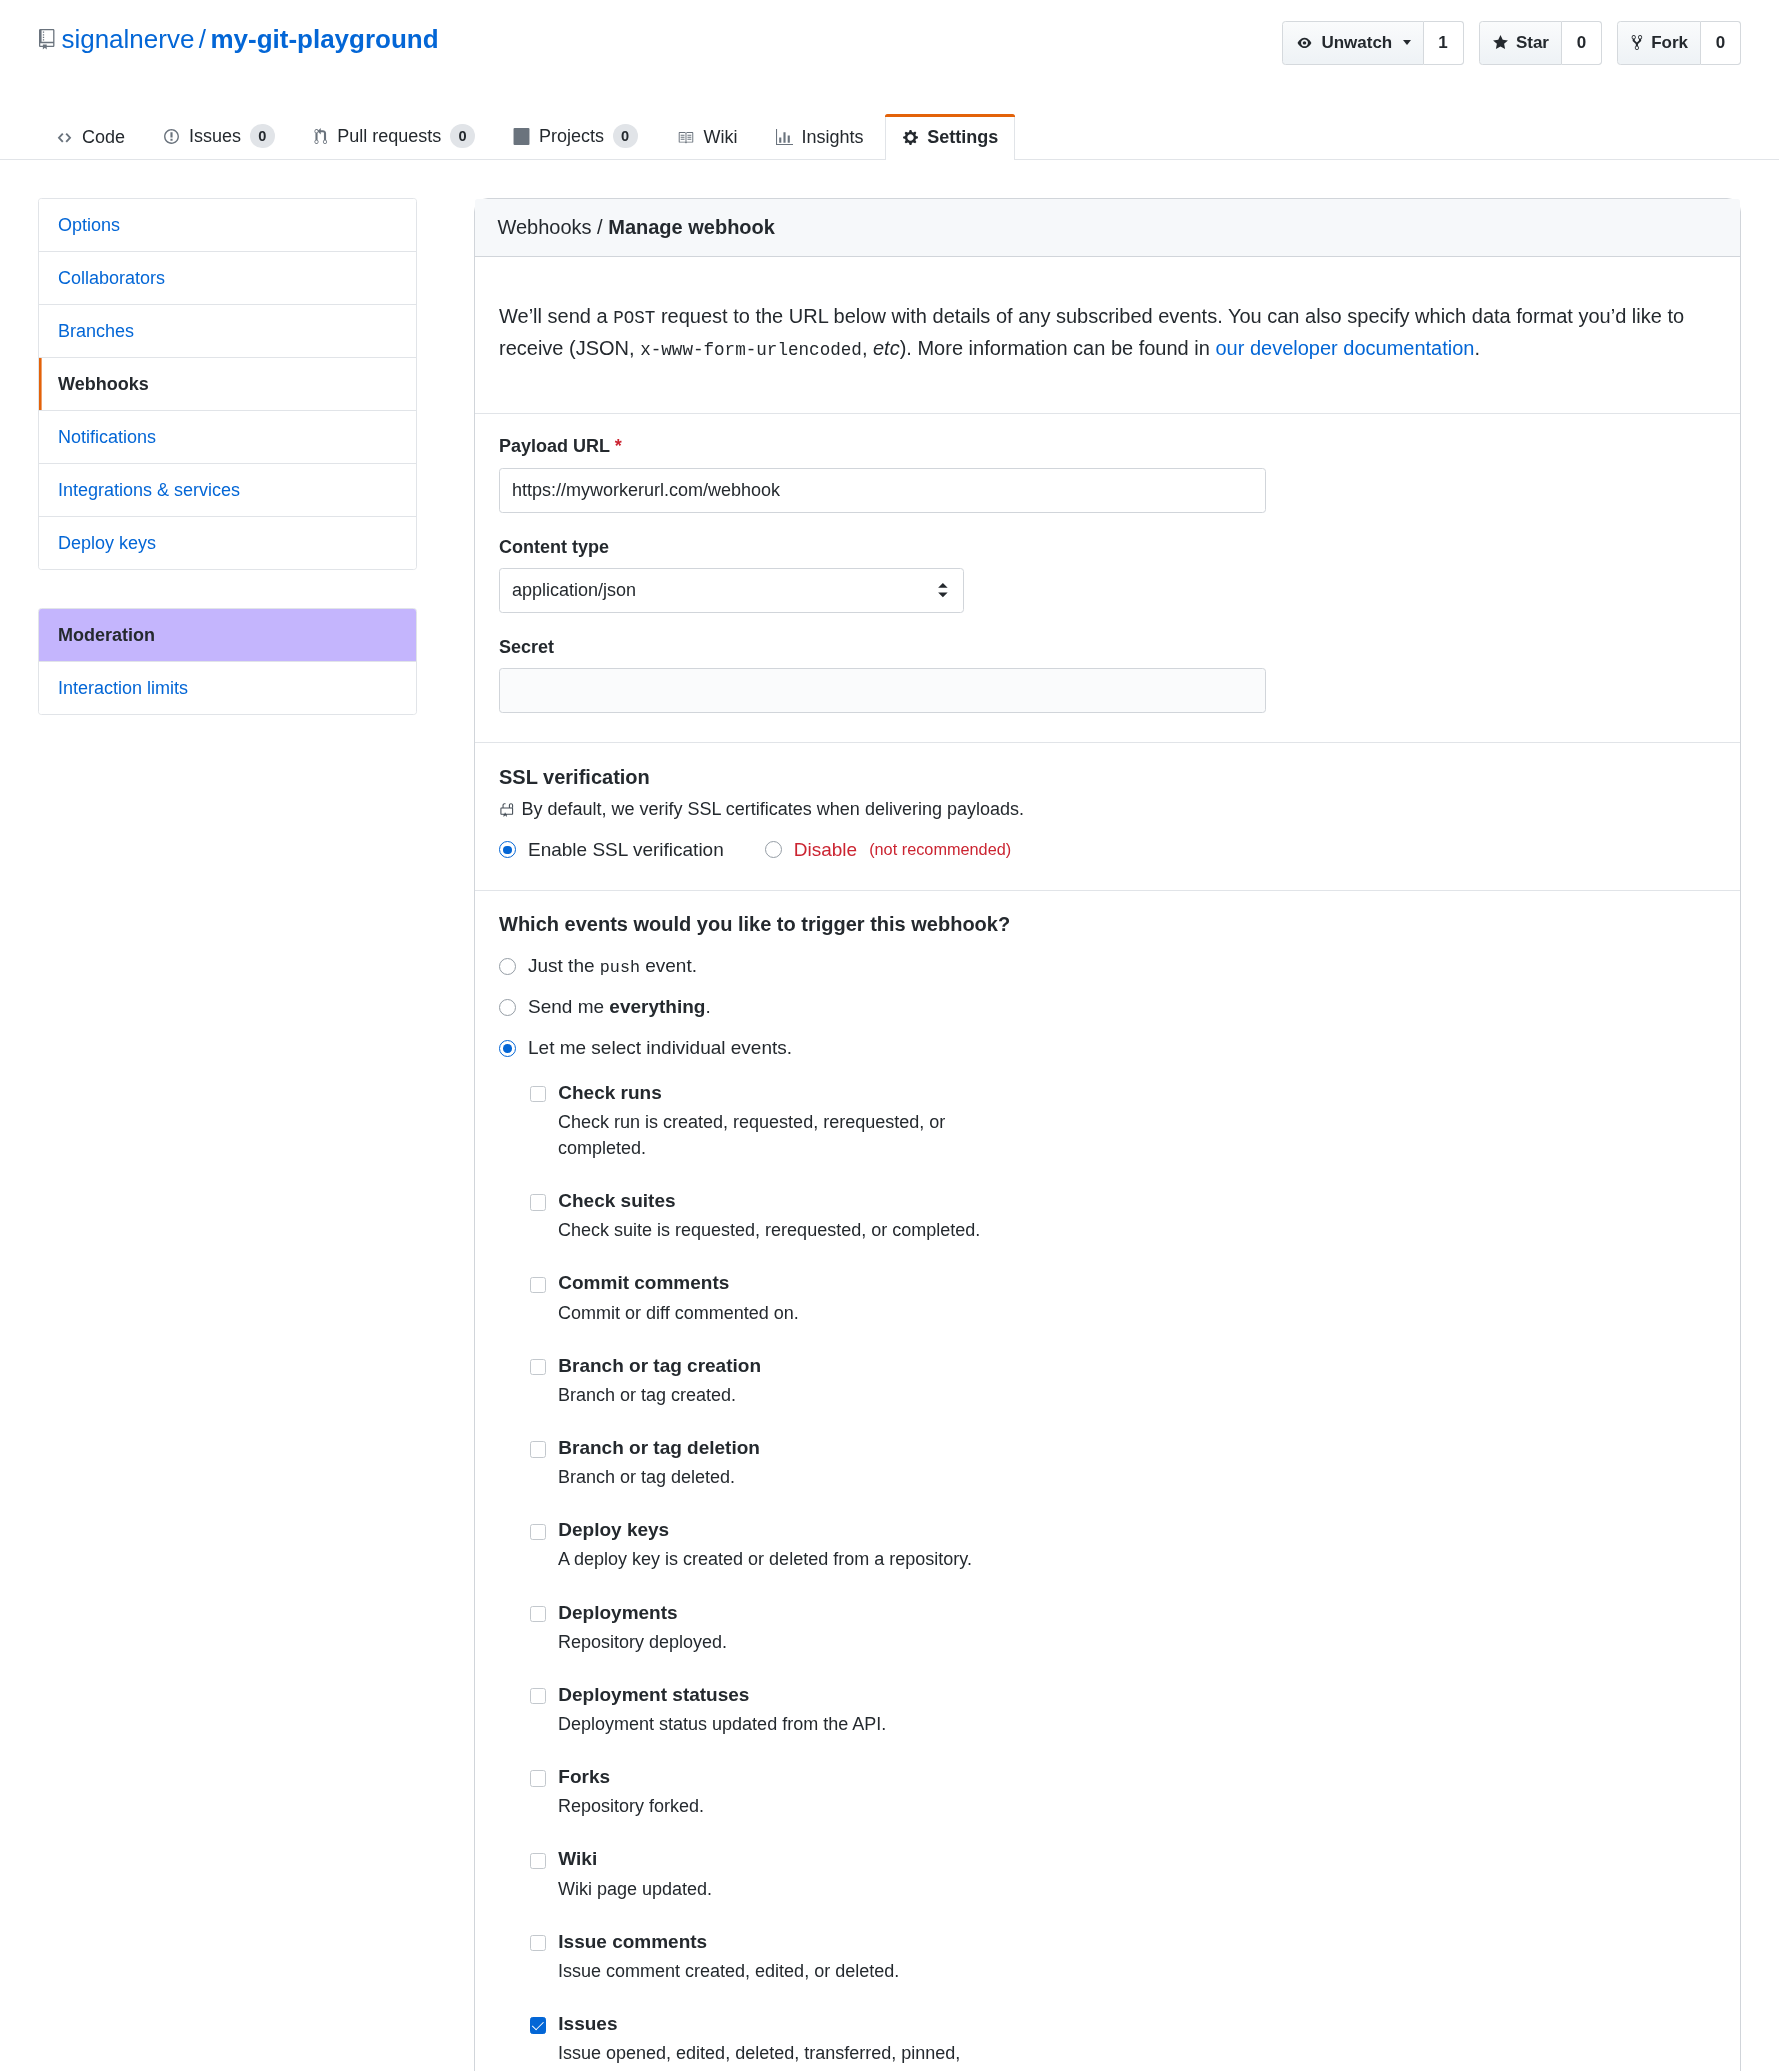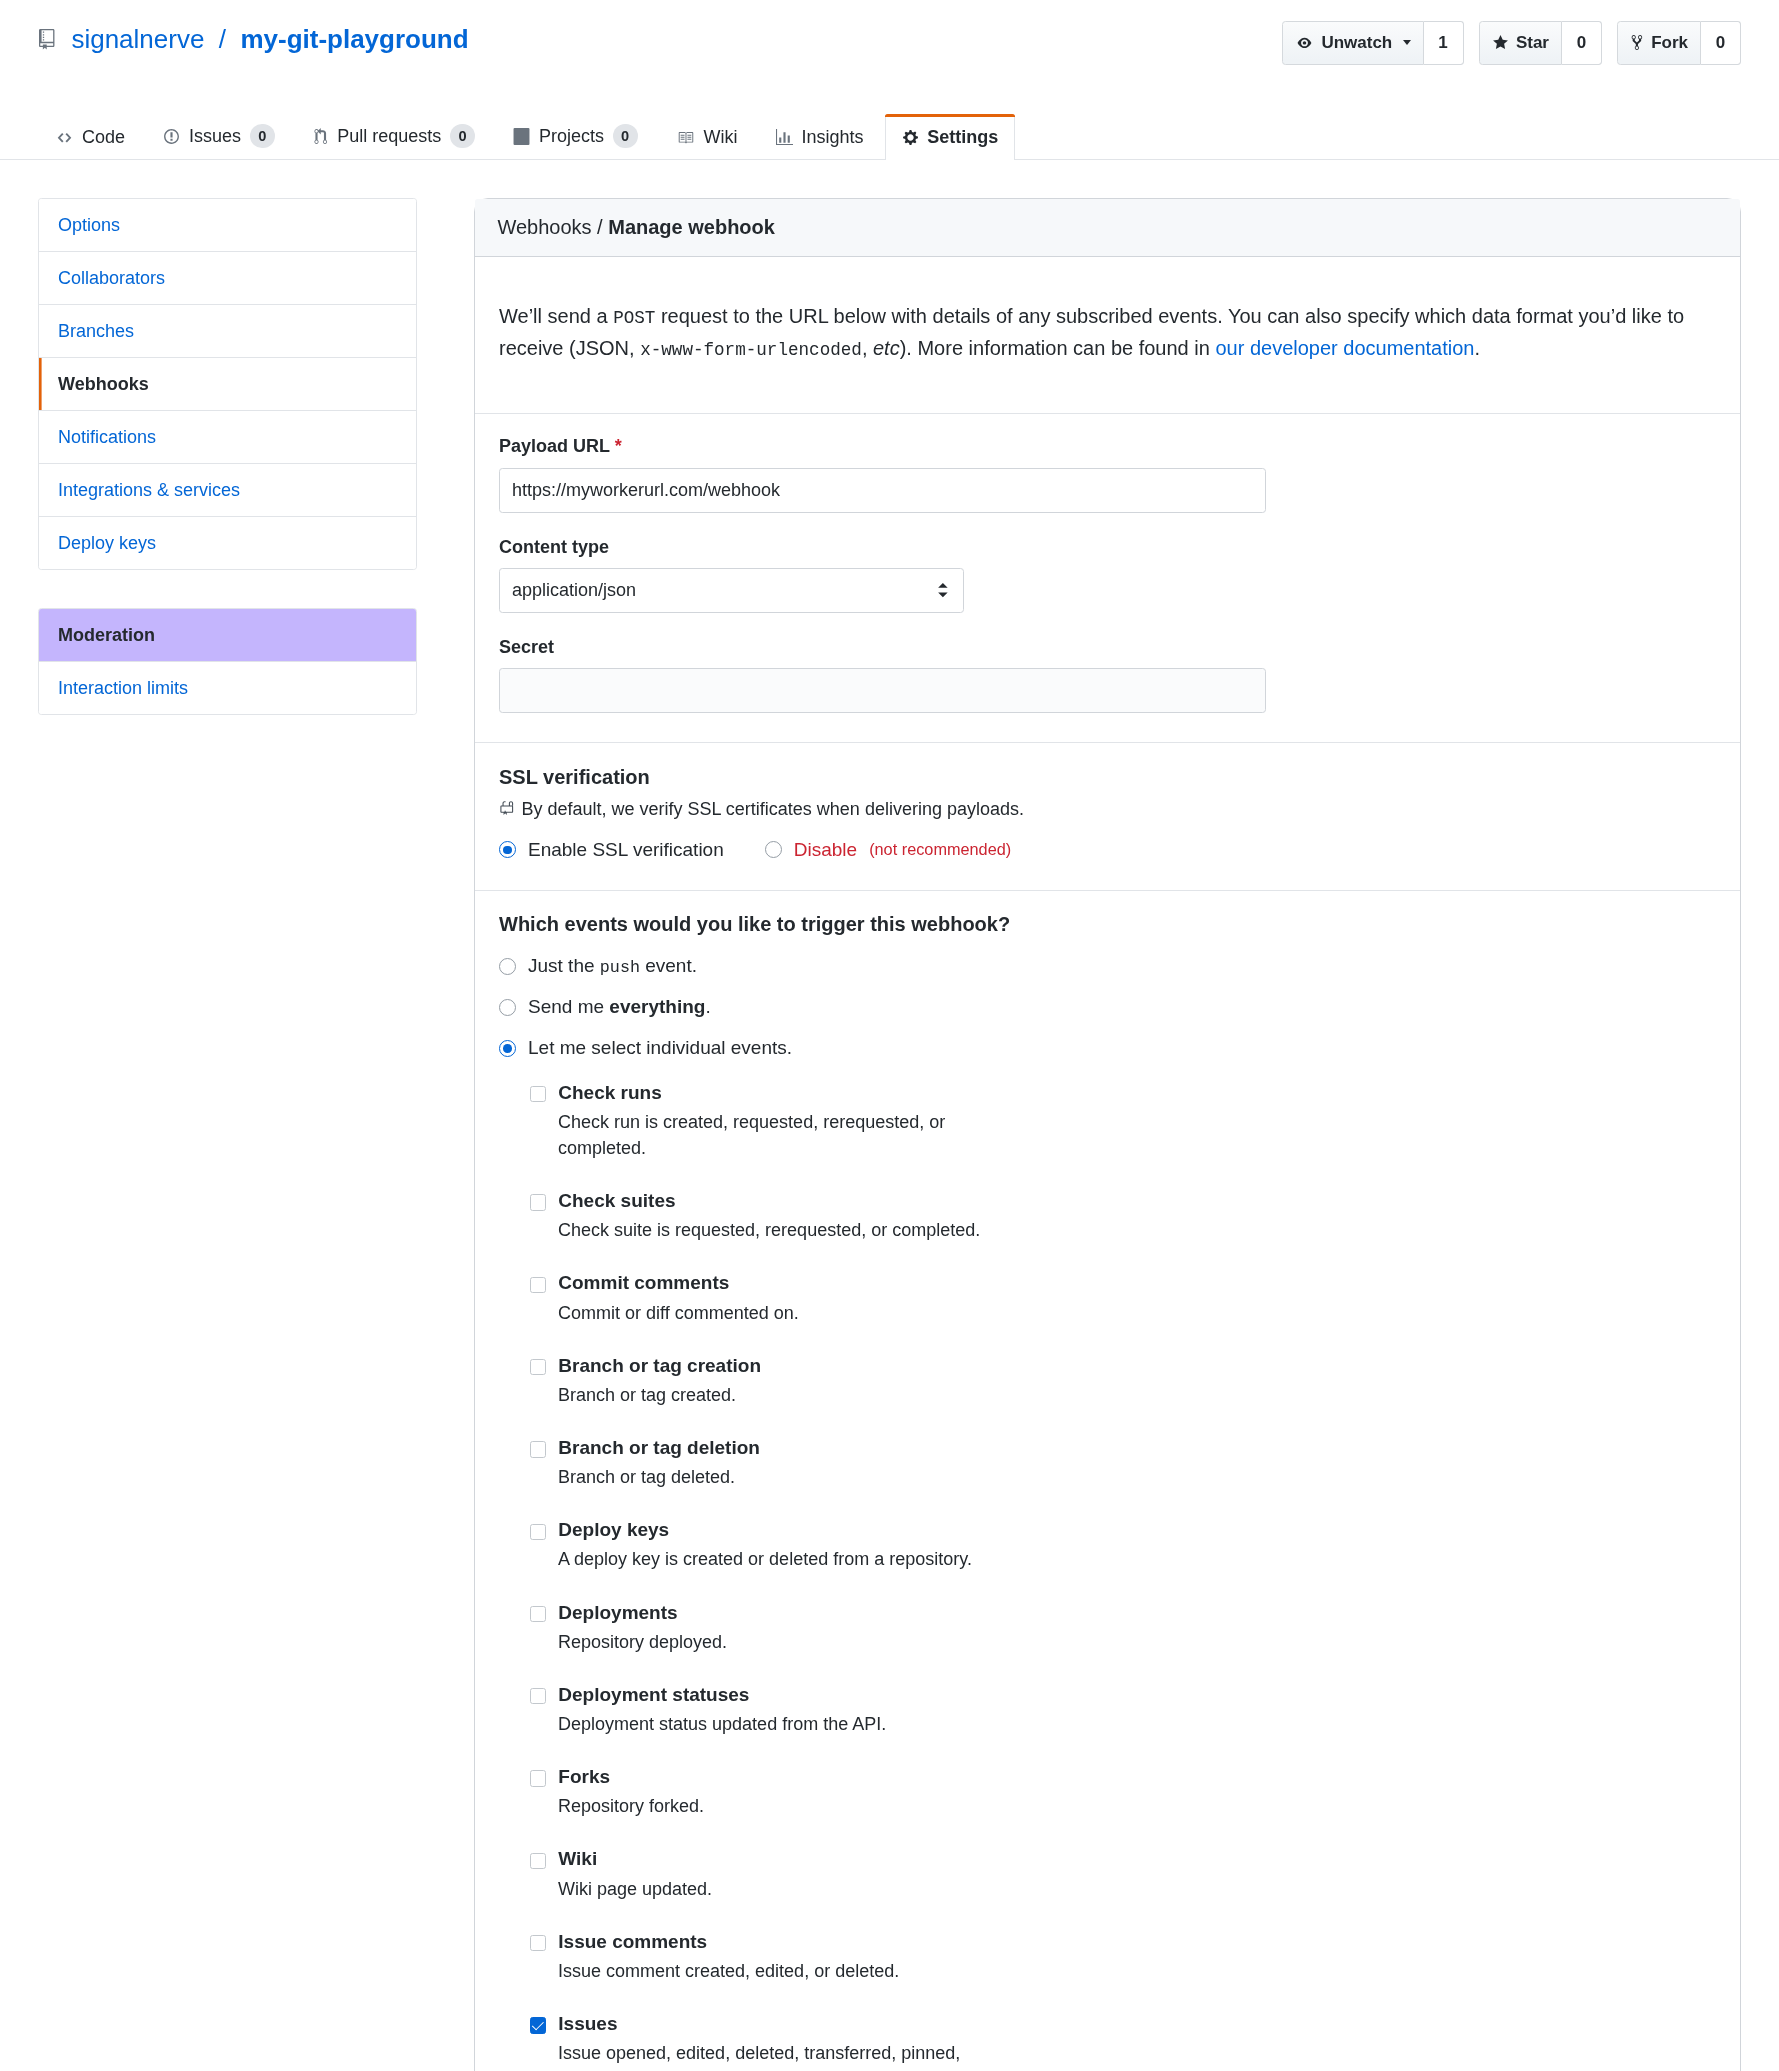--- a/index.html
+++ b/index.html
@@ -14,21 +14,21 @@
   a { color: #0366d6; text-decoration: none; }
 
   
   .repo-header {
     padding: 24px 38px 0 38px;
     position: relative;
   }
   .repo-title {
     display: flex;
     align-items: center;
-    gap: 11px;
+    gap: 1px;
     font-size: 26px;
     line-height: 1.2;
   }
   .repo-title .repo-icon {
     color: #6a737d;
     width: 22.4px; height: 22.4px;
     display: inline-flex; align-items: center; justify-content: center;
   }
   .repo-owner { color: #0366d6; font-weight: 400; }
   .repo-sep { color: #0366d6; font-weight: 300; margin: 0 3.4px; }
@@ -255,21 +255,21 @@
     line-height: 0;
   }
 
   .section-title {
     font-weight: 600;
     font-size: 20px;
     margin-bottom: 10.3px;
   }
   .ssl-note {
     display: flex;
-    align-items: flex-start;
+    align-items: center;
     gap: 6.9px;
     font-size: 18px;
     color: #24292e;
     margin-bottom: 19px;
   }
   .ssl-note .ico { color: #444d56; display: inline-flex; }
 
   .radio-row { display: flex; align-items: center; gap: 41px; }
   .radio-opt {
     display: flex;

